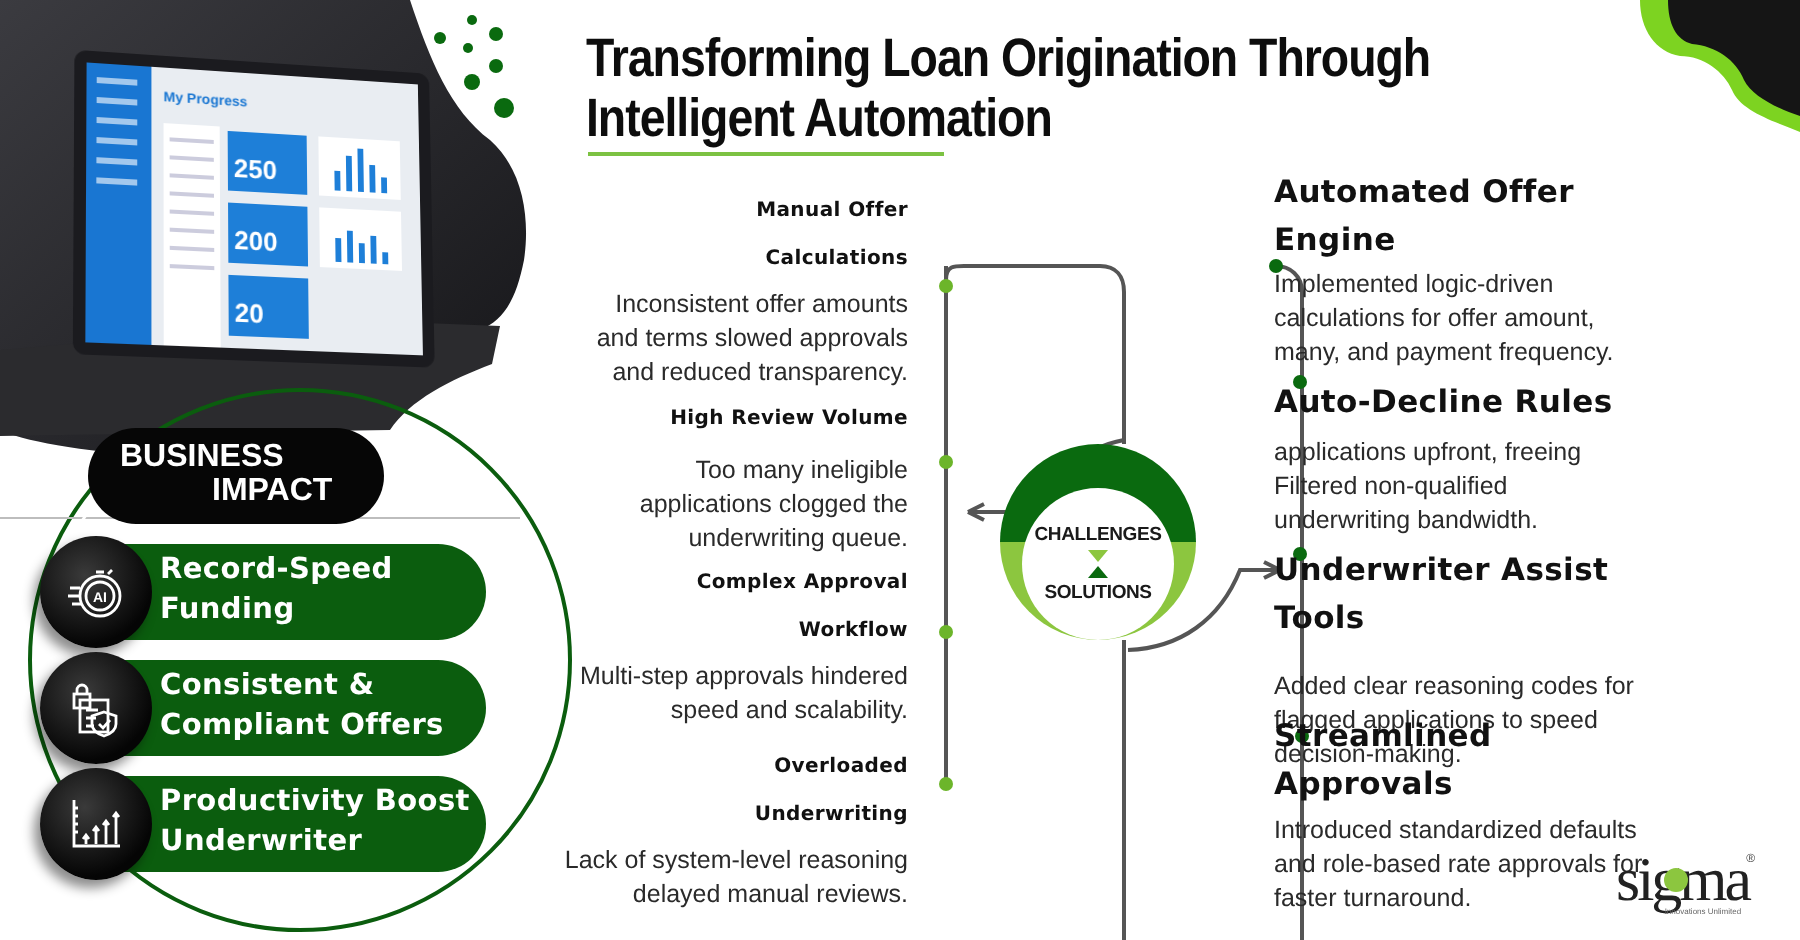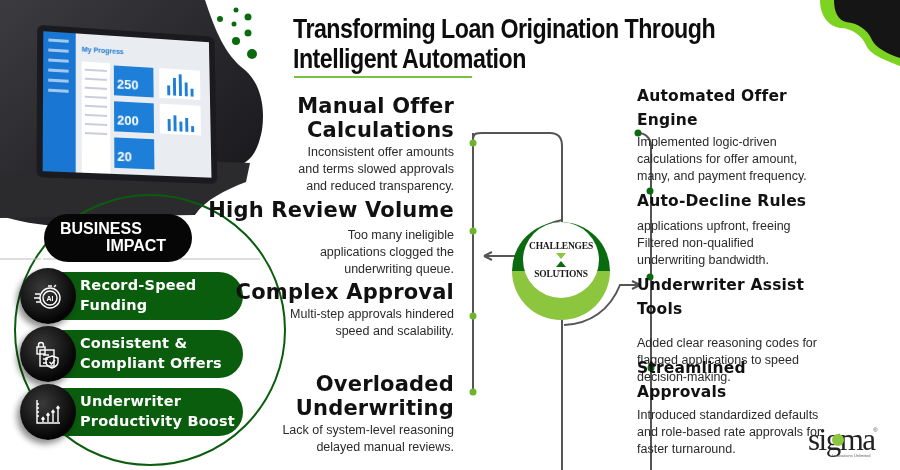--- a/index.html
+++ b/index.html
@@ -39,31 +39,31 @@
 
   .impact { position: absolute; left: 58px; width: 185px; height: 48px; background: #0b5d0e;
     border-radius: 0 24px 24px 0; color: #fff; font-size: 14.5px; line-height: 20px; padding: 3px 0 0 22px; }
   .impact-icon { position: absolute; left: 20px; width: 56px; height: 56px; border-radius: 50%;
     background: radial-gradient(circle at 40% 35%, #3a3a3a, #050505 70%);
     box-shadow: -3px 4px 6px rgba(0,0,0,.45); display: flex; align-items: center; justify-content: center; }
   .impact-icon svg { width: 32px; height: 32px; }
 
   
   .ch { position: absolute; right: 446px; text-align: right; }
-  .ch .head { font-size: 21px; line-height: 24px; }
+  .ch .head { font-size: 10px; line-height: 24px; }
   .ch .desc { margin-top: 2px; }
 
   .so { position: absolute; left: 637px; text-align: left; width: 200px; }
   .so .head { font-size: 15.5px; line-height: 24px; }
   .so .desc { margin-top: 2px; }
 
   
-  .hub { position: absolute; left: 512px; top: 222px; width: 98px; height: 98px; border-radius: 50%;
+  .hub { position: absolute; left: 500px; top: 222px; width: 98px; height: 98px; border-radius: 50%;
     background: conic-gradient(from -90deg, #0a6a0f 0 180deg, #8cc63f 180deg 360deg);
-    display: flex; align-items: flex-start; justify-content: center; font-family: Liberation Serif, serif; }
+    display: flex; align-items: flex-end; justify-content: center; }
   .hub-inner { width: 76px; height: 76px; border-radius: 50%; background: #fff;
     display: flex; flex-direction: column; align-items: center; justify-content: center; }
   .hub-ch, .hub-so { font-size: 9.5px; font-weight: bold; color: #1a1a1a; letter-spacing: -0.2px; }
   .hub-arrows { display: flex; flex-direction: column; align-items: center; margin: 2px 0; }
   .arr-down { width: 0; height: 0; border-left: 5px solid transparent; border-right: 5px solid transparent; border-top: 6px solid #8cc63f; }
   .arr-up { width: 0; height: 0; border-left: 5px solid transparent; border-right: 5px solid transparent; border-bottom: 6px solid #0a6a0f; margin-top: 2px; }
 
   
   .logo { position: absolute; left: 808px; top: 425px; }
   .logo-word { font-family: "Liberation Serif", serif; font-size: 31px; line-height: 30px; color: #222; letter-spacing: -1.5px; }
@@ -200,22 +200,22 @@
     <rect x="5" y="9" width="8" height="7"></rect>
       <path d="M6.5 9 v-2 a2.5 2.5 0 0 1 5 0 v2"></path>
     <rect x="8" y="12" width="14" height="16"></rect>
     <path d="M11 17 h6 M11 21 h5 M11 25 h4"></path>
     <path d="M20 18 l6 2 v4 c0 3 -3 5 -6 6 c-3 -1 -6 -3 -6 -6 v-4 z"></path>
     <path d="M17.5 24 l2 2 l3.5 -4"></path>
   </svg>
 </div>
 
 <div class="impact hand" style="top:388px">
+  <div>Productivity Boost</div>
   <div>Underwriter</div>
-  <div>Productivity Boost</div>
 </div>
 <div class="impact-icon" style="top:384px">
   <svg viewBox="0 0 32 32" fill="none" stroke="#fff" stroke-width="1.4">
     <path d="M5 4 V27 H28"></path>
     <path d="M5 8 h2 M5 12 h2 M5 16 h2 M5 20 h2"></path>
     <path d="M11 26 v-4 M9.5 23.5 l1.5 -2 l1.5 2"></path>
     <path d="M16 26 v-8 M14.5 19.5 l1.5 -2 l1.5 2"></path>
     <path d="M21 26 v-11 M19.5 16.5 l1.5 -2 l1.5 2"></path>
     <path d="M26 26 v-15 M24.5 12.5 l1.5 -2 l1.5 2"></path>
   </svg>
@@ -235,20 +235,21 @@
   <div class="head hand">High Review Volume</div>
   <div class="desc body-text" style="margin-top:5px">
     <div>Too many ineligible</div>
     <div>applications clogged the</div>
     <div>underwriting queue.</div>
   </div>
 </div>
 
 <div class="ch" style="top:280px">
   <div class="head hand">Complex Approval</div>
+  <div class="head hand">Workflow</div>
   <div class="desc body-text">
     <div>Multi-step approvals hindered</div>
     <div>speed and scalability.</div>
   </div>
 </div>
 
 <div class="ch" style="top:372px">
   <div class="head hand">Overloaded</div>
   <div class="head hand">Underwriting</div>
   <div class="desc body-text">

